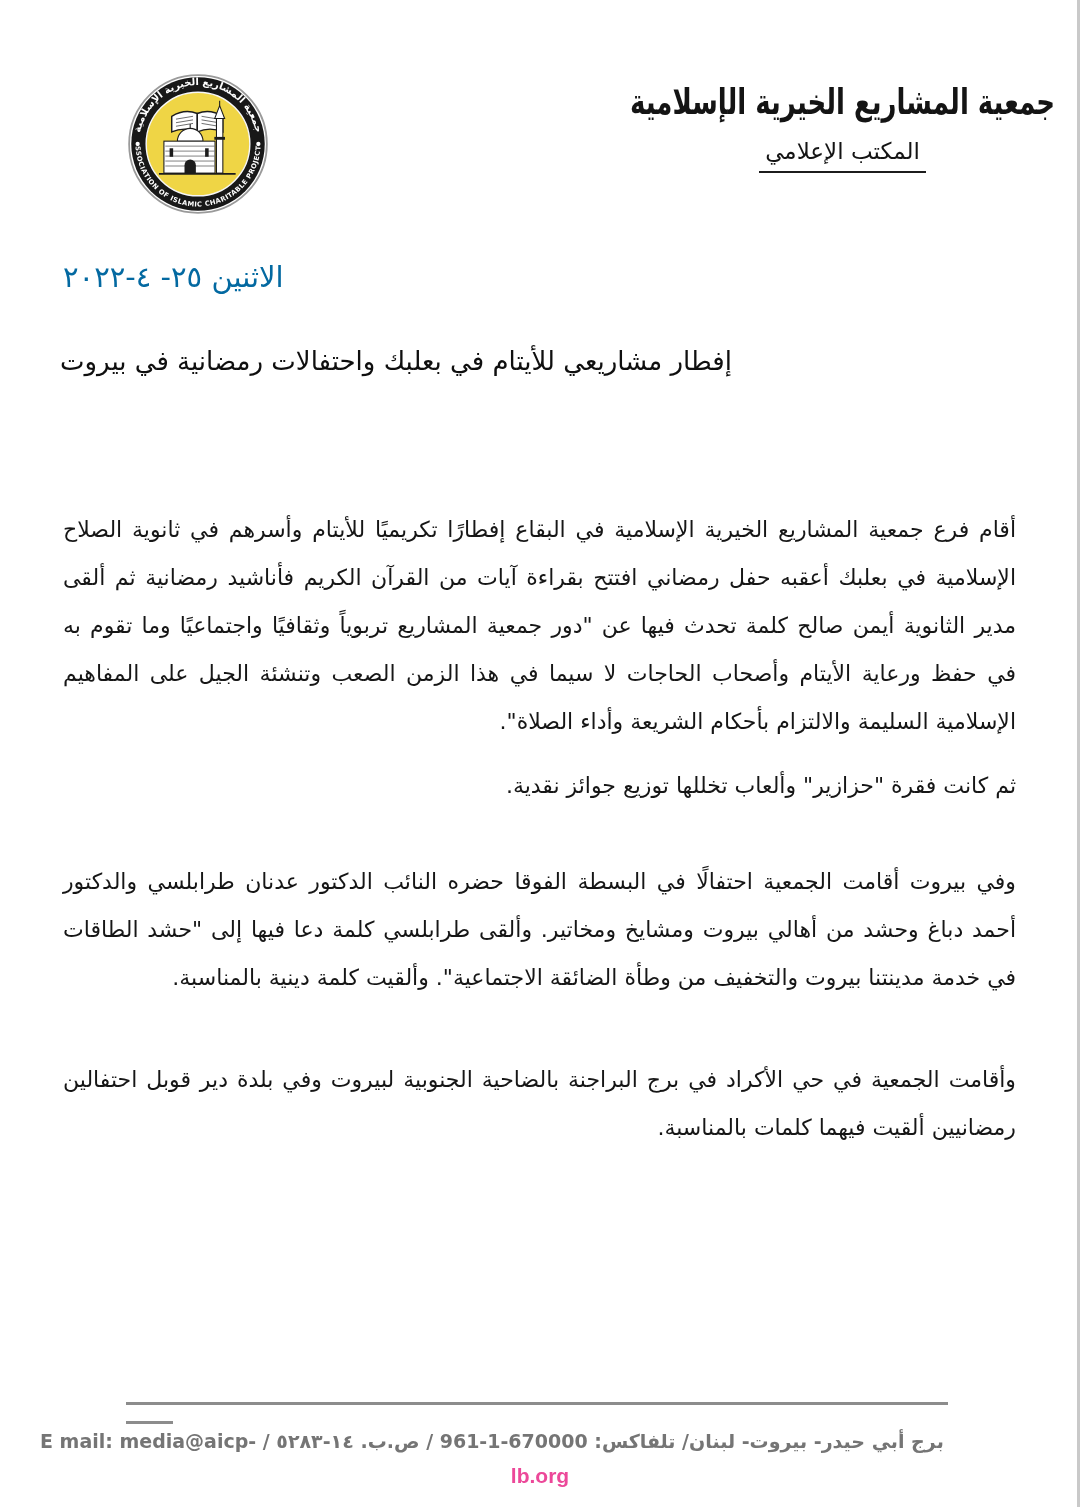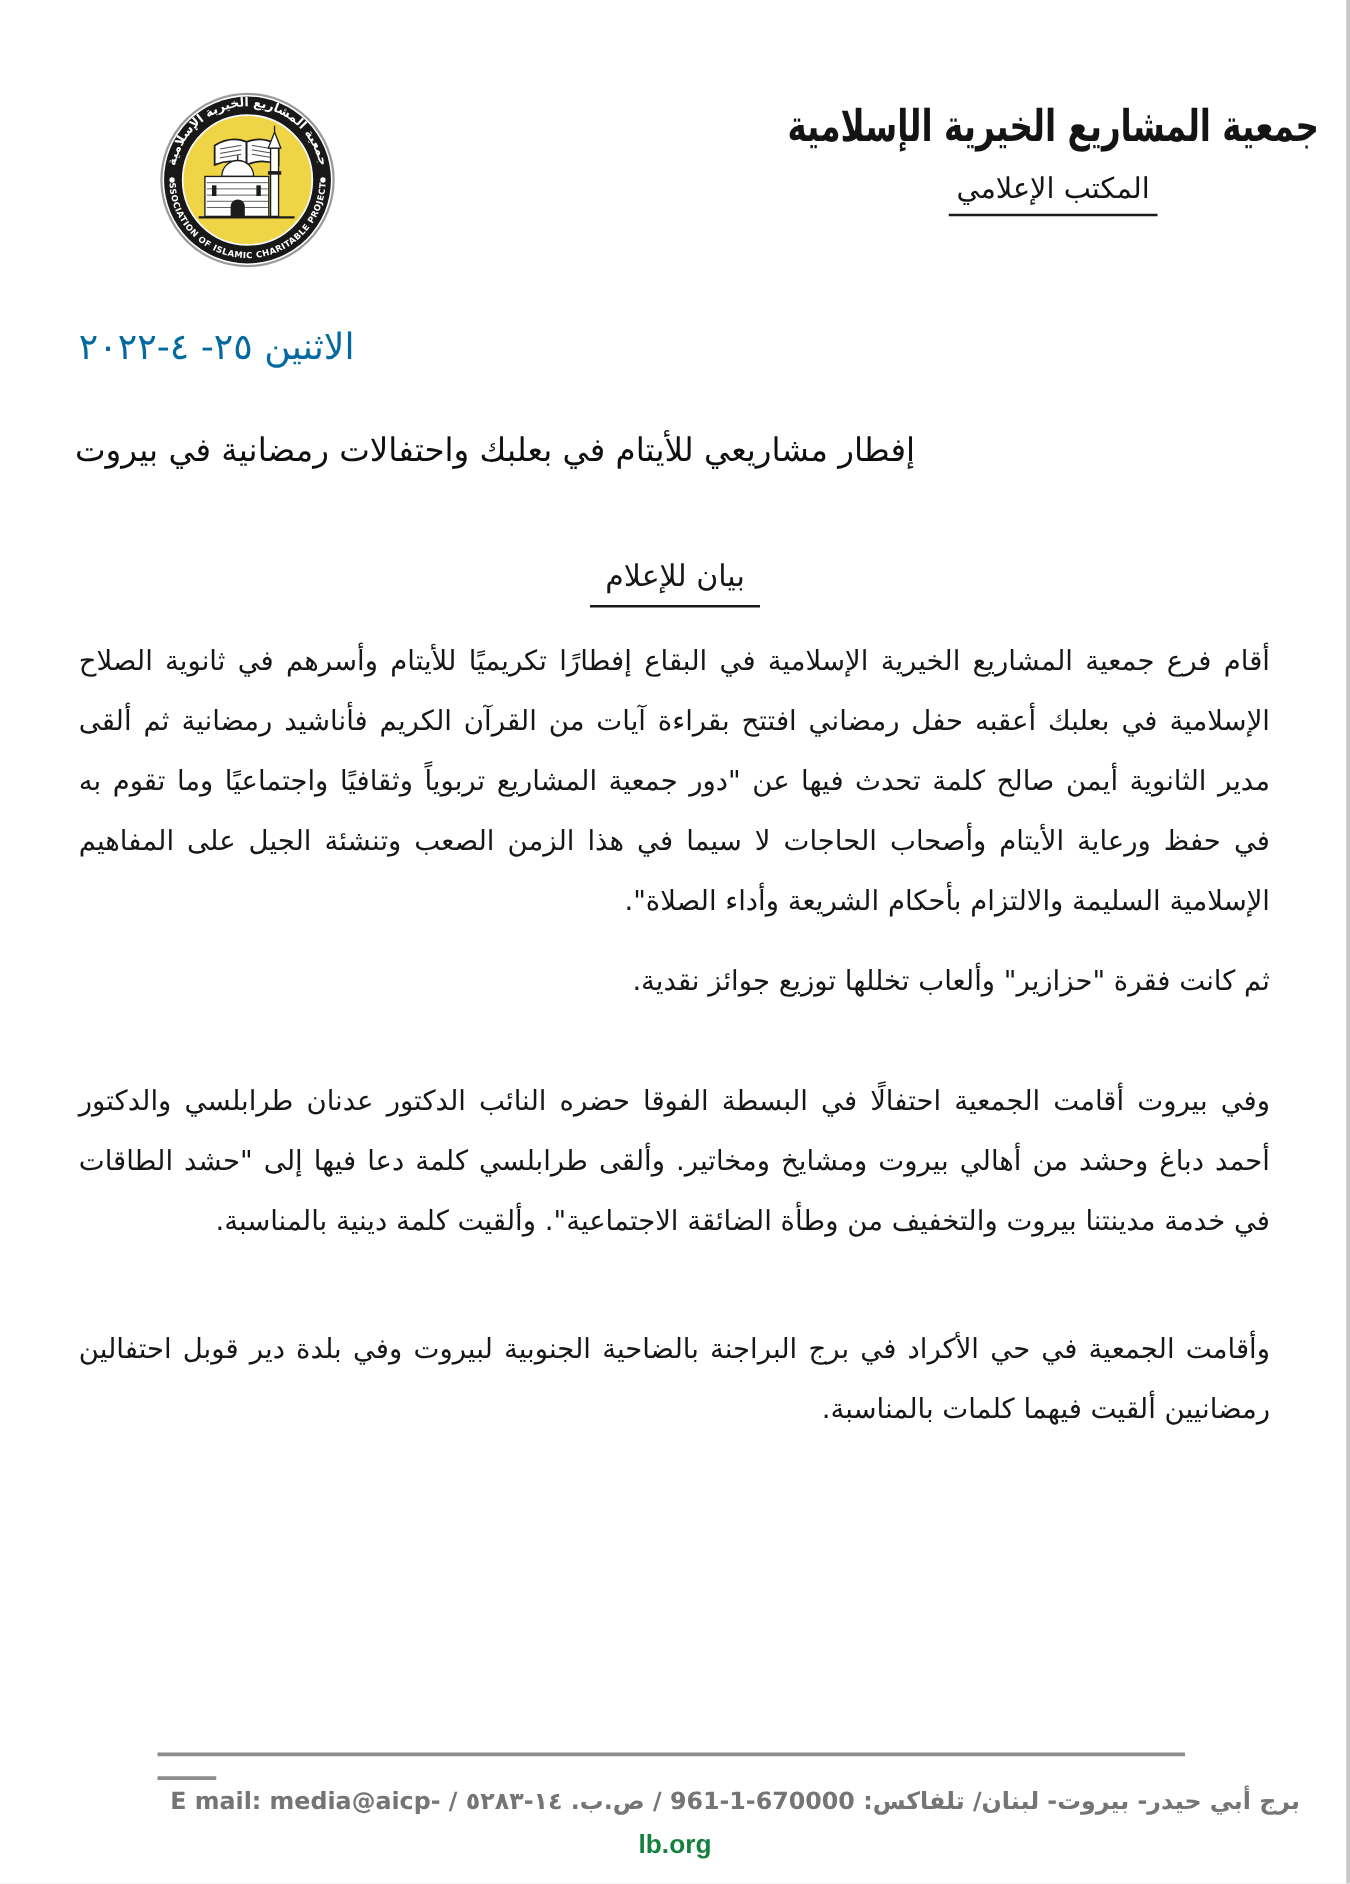--- a/index.html
+++ b/index.html
@@ -47,27 +47,27 @@
   }
   .p1 { top:506px; }
   .p1b { top:762px; text-align:right; }
   .p2 { top:858px; }
   .p3 { top:1056px; }
 
   
   .hr-long  { position:absolute; left:126px; top:1402px; width:822px; height:3px; background:#8c8c8c; }
   .hr-short { position:absolute; left:126px; top:1421px; width:47px;  height:3px; background:#8c8c8c; }
   .footer-line {
-    position:absolute; left:40px; right:40px; top:1430px; direction:rtl; text-align:right;
+    position:absolute; left:40px; right:40px; top:1430px; direction:rtl; text-align:left;
     font-size:19px; font-weight:bold; color:#757575;
   }
   .footer-line .ltr { direction:ltr; unicode-bidi:isolate; }
   .footer-domain {
     position:absolute; left:0; right:0; top:1464px; text-align:center;
-    font-size:21px; font-weight:bold; color:#15803d;
+    font-size:21px; font-weight:bold; color:#ec4899;
     font-family:"Liberation Sans","DejaVu Sans",sans-serif;
   }
 </style>
 </head>
 <body>
 
 <div class="page">
 
   <div class="logo">
     <svg viewBox="0 0 200 200">
@@ -114,23 +114,20 @@
   </div>
 
   <div class="header-right">
     <div class="calligraphy">جمعية المشاريع الخيرية الإسلامية</div>
     <div class="office">المكتب الإعلامي</div>
   </div>
 
   <div class="date">الاثنين ٢٥- ٤-٢٠٢٢</div>
 
   <div class="title">إفطار مشاريعي للأيتام في بعلبك واحتفالات رمضانية في بيروت</div>
-  <div class="statement-wrap">
-    <span class="statement">بيان للإعلام</span>
-  </div>
 
   <p class="body-text p1">أقام فرع جمعية المشاريع الخيرية الإسلامية في البقاع إفطارًا تكريميًا للأيتام وأسرهم في ثانوية الصلاح الإسلامية في بعلبك أعقبه حفل رمضاني افتتح بقراءة آيات من القرآن الكريم فأناشيد رمضانية ثم ألقى مدير الثانوية أيمن صالح كلمة تحدث فيها عن "دور جمعية المشاريع تربوياً وثقافيًا واجتماعيًا وما تقوم به في حفظ ورعاية الأيتام وأصحاب الحاجات لا سيما في هذا الزمن الصعب وتنشئة الجيل على المفاهيم الإسلامية السليمة والالتزام بأحكام الشريعة وأداء الصلاة".</p>
   <p class="body-text p1b">ثم كانت فقرة "حزازير" وألعاب تخللها توزيع جوائز نقدية.</p>
   <p class="body-text p3">وأقامت الجمعية في حي الأكراد في برج البراجنة بالضاحية الجنوبية لبيروت وفي بلدة دير قوبل احتفالين رمضانيين ألقيت فيهما كلمات بالمناسبة.</p>
   <p class="body-text p2">وفي بيروت أقامت الجمعية احتفالًا في البسطة الفوقا حضره النائب الدكتور عدنان طرابلسي والدكتور أحمد دباغ وحشد من أهالي بيروت ومشايخ ومخاتير. وألقى طرابلسي كلمة دعا فيها إلى "حشد الطاقات في خدمة مدينتنا بيروت والتخفيف من وطأة الضائقة الاجتماعية". وألقيت كلمة دينية بالمناسبة.</p>
 
   <div class="hr-long"></div>
   <div class="hr-short"></div>
   <div class="footer-line"><span>برج أبي حيدر- بيروت- لبنان/ تلفاكس: </span><span class="ltr">961-1-670000</span><span> / ص.ب. </span><span class="ltr">١٤-٥٢٨٣</span><span> / </span><span class="ltr">E mail: media@aicp-</span></div>
   <div class="footer-domain">lb.org</div>

